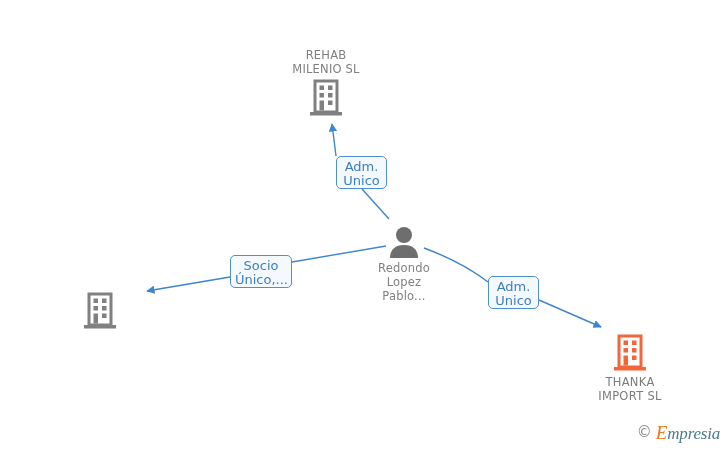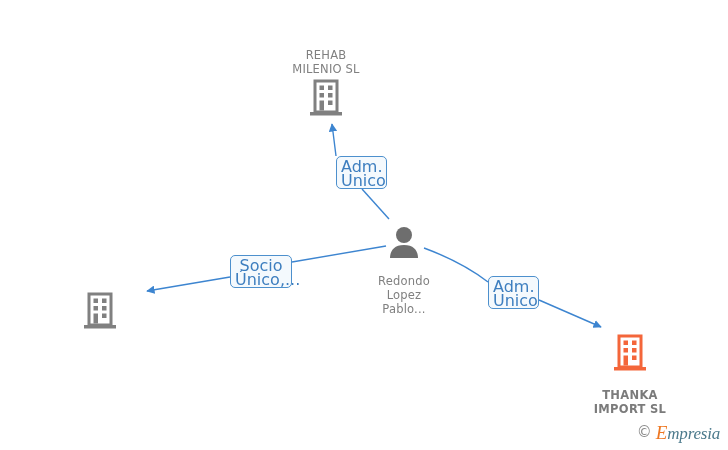--- a/index.html
+++ b/index.html
@@ -43,36 +43,36 @@
     font-size: 11.5px;
     line-height: 14px;
     color: #808080;
     letter-spacing: 0.2px;
     white-space: pre-line;
   }
   .node-label.above {
     margin-bottom: 3px;
   }
   .node-label.below {
-    margin-top: 16px;
+    margin-top: 3px;
   }
   .node-label.focus {
     color: #7b7b7b;
-    font-weight: bold;
+    font-weight: normal;
     letter-spacing: 0.3px;
   }
   .edge-label {
     position: absolute;
     box-sizing: border-box;
     background: #f4f9fd;
     border: 1px solid #4d90cd;
     border-radius: 5px;
     color: #3d7ebf;
     font-family: "DejaVu Sans", sans-serif;
-    font-size: 16px;
+    font-size: 13px;
     line-height: 14px;
     text-align: center;
     padding: 3px 4px 4px 4px;
     white-space: pre-line;
   }
   #watermark {
     position: absolute;
     right: 8px;
     bottom: 8px;
     display: flex;

